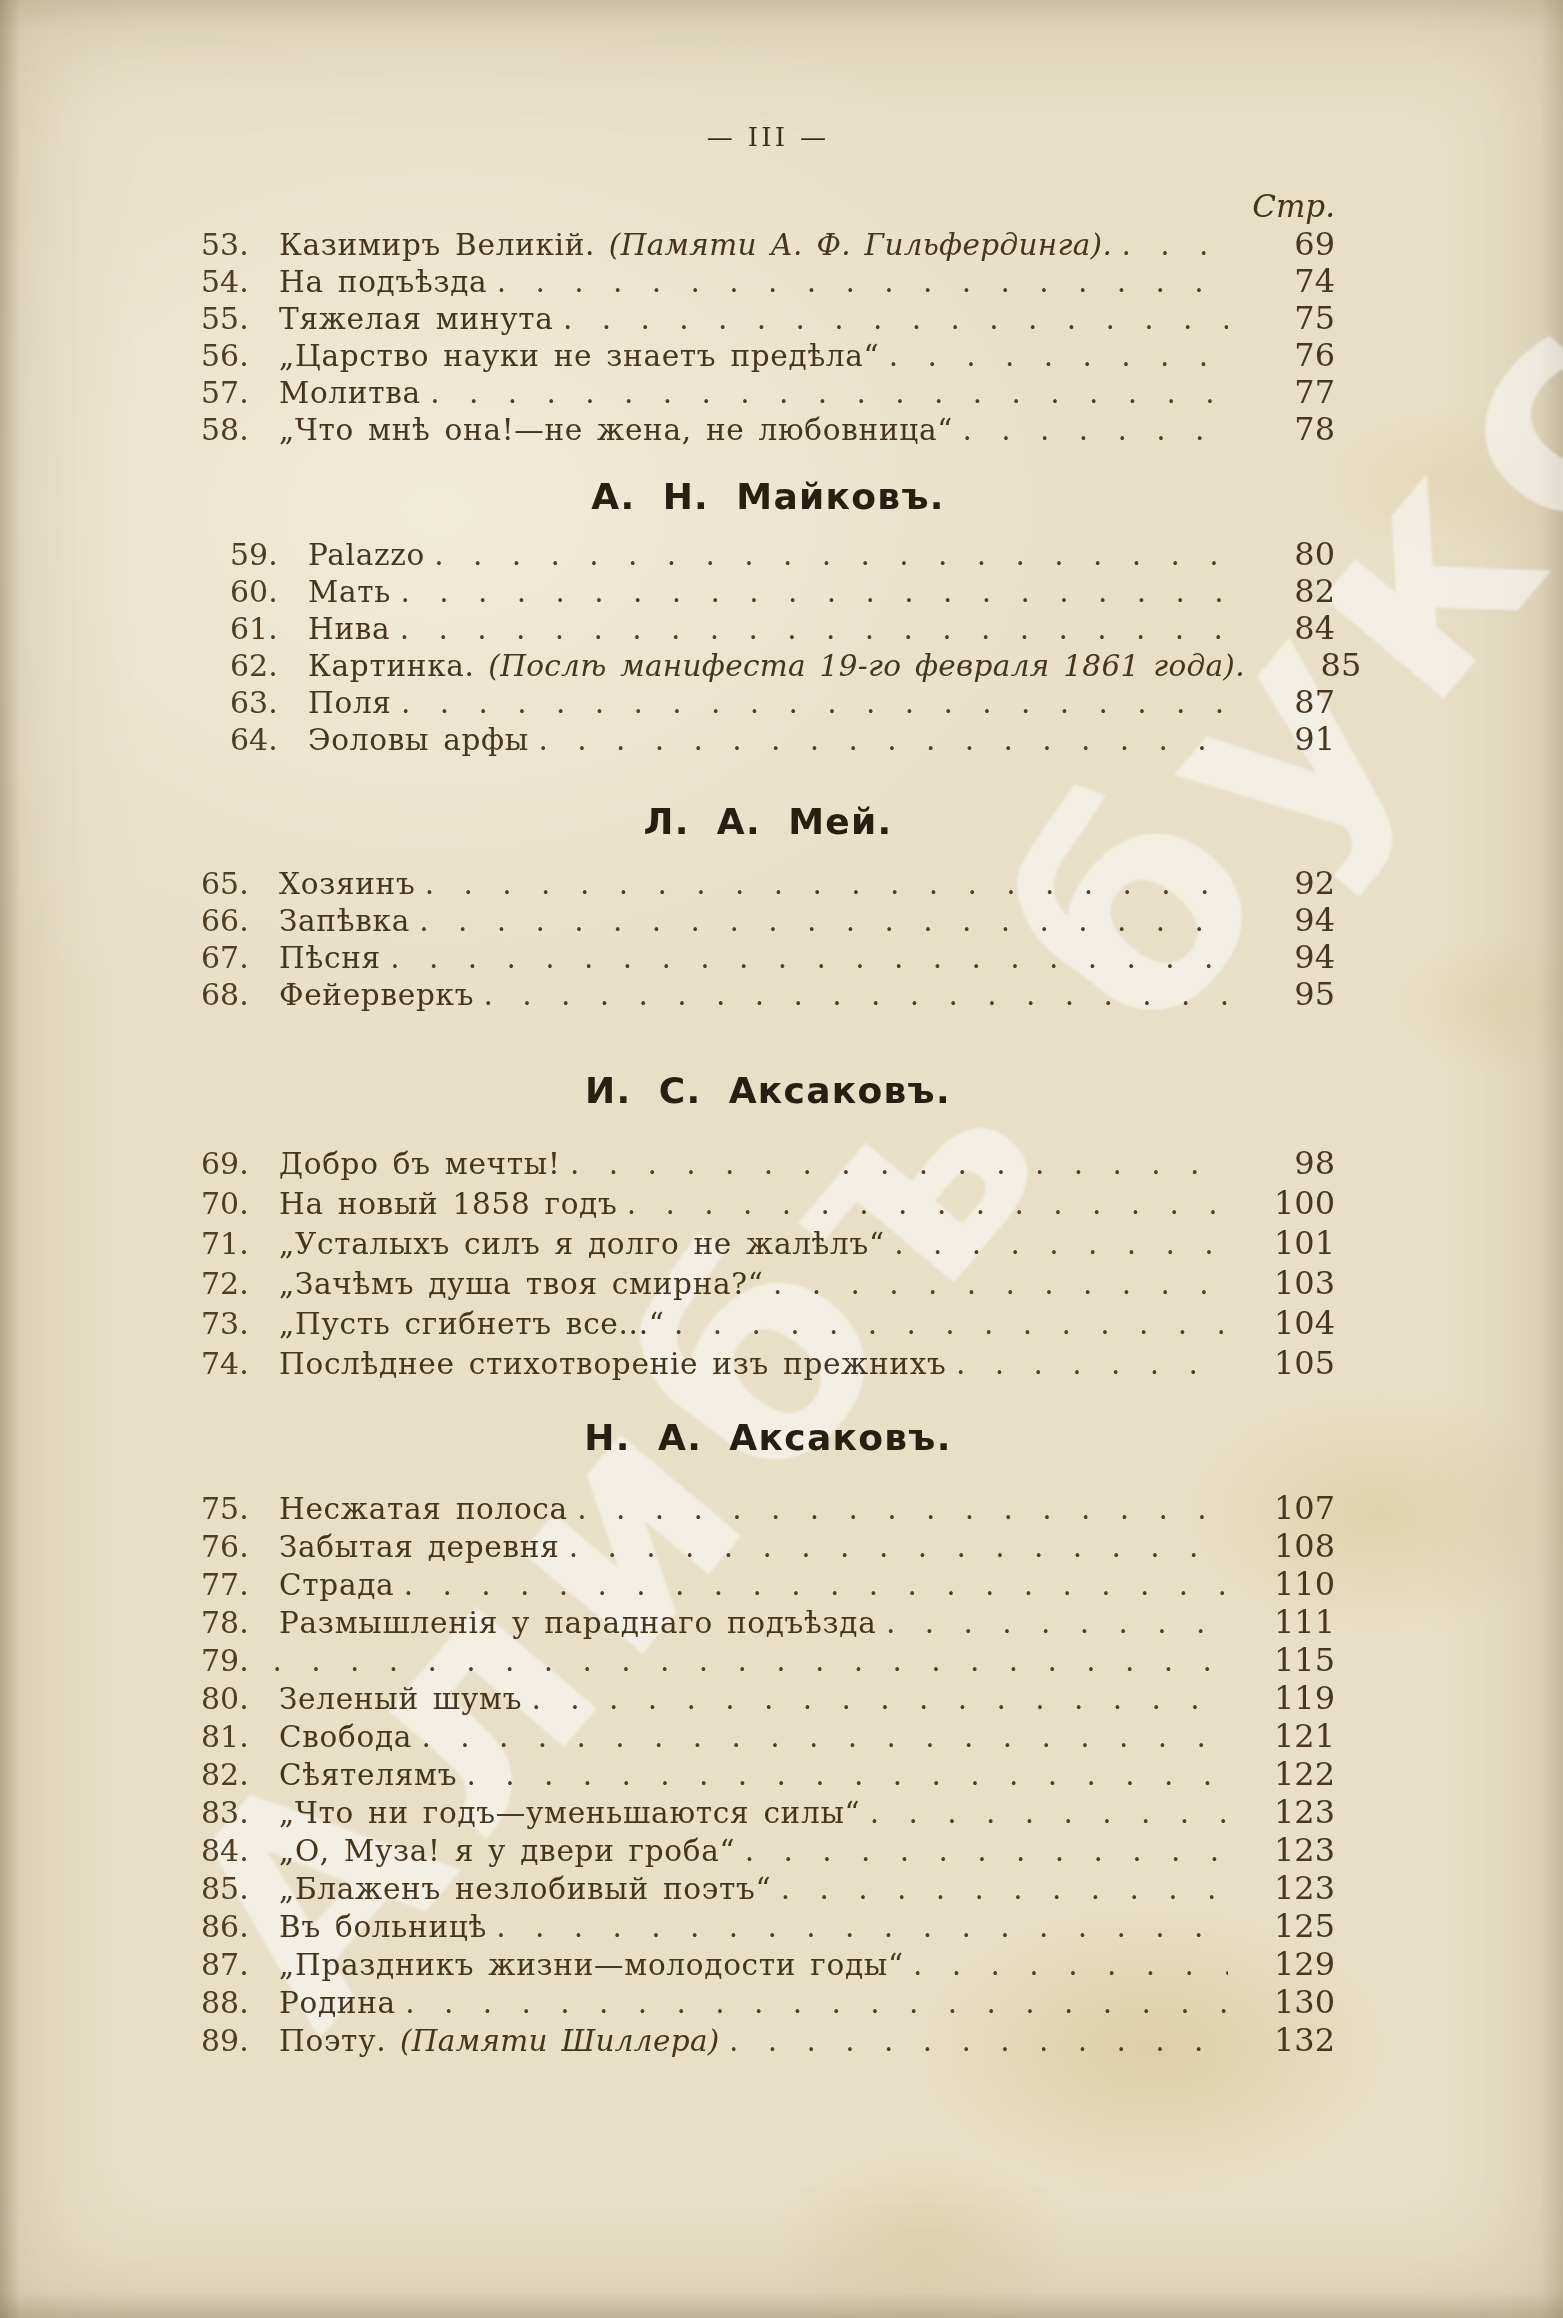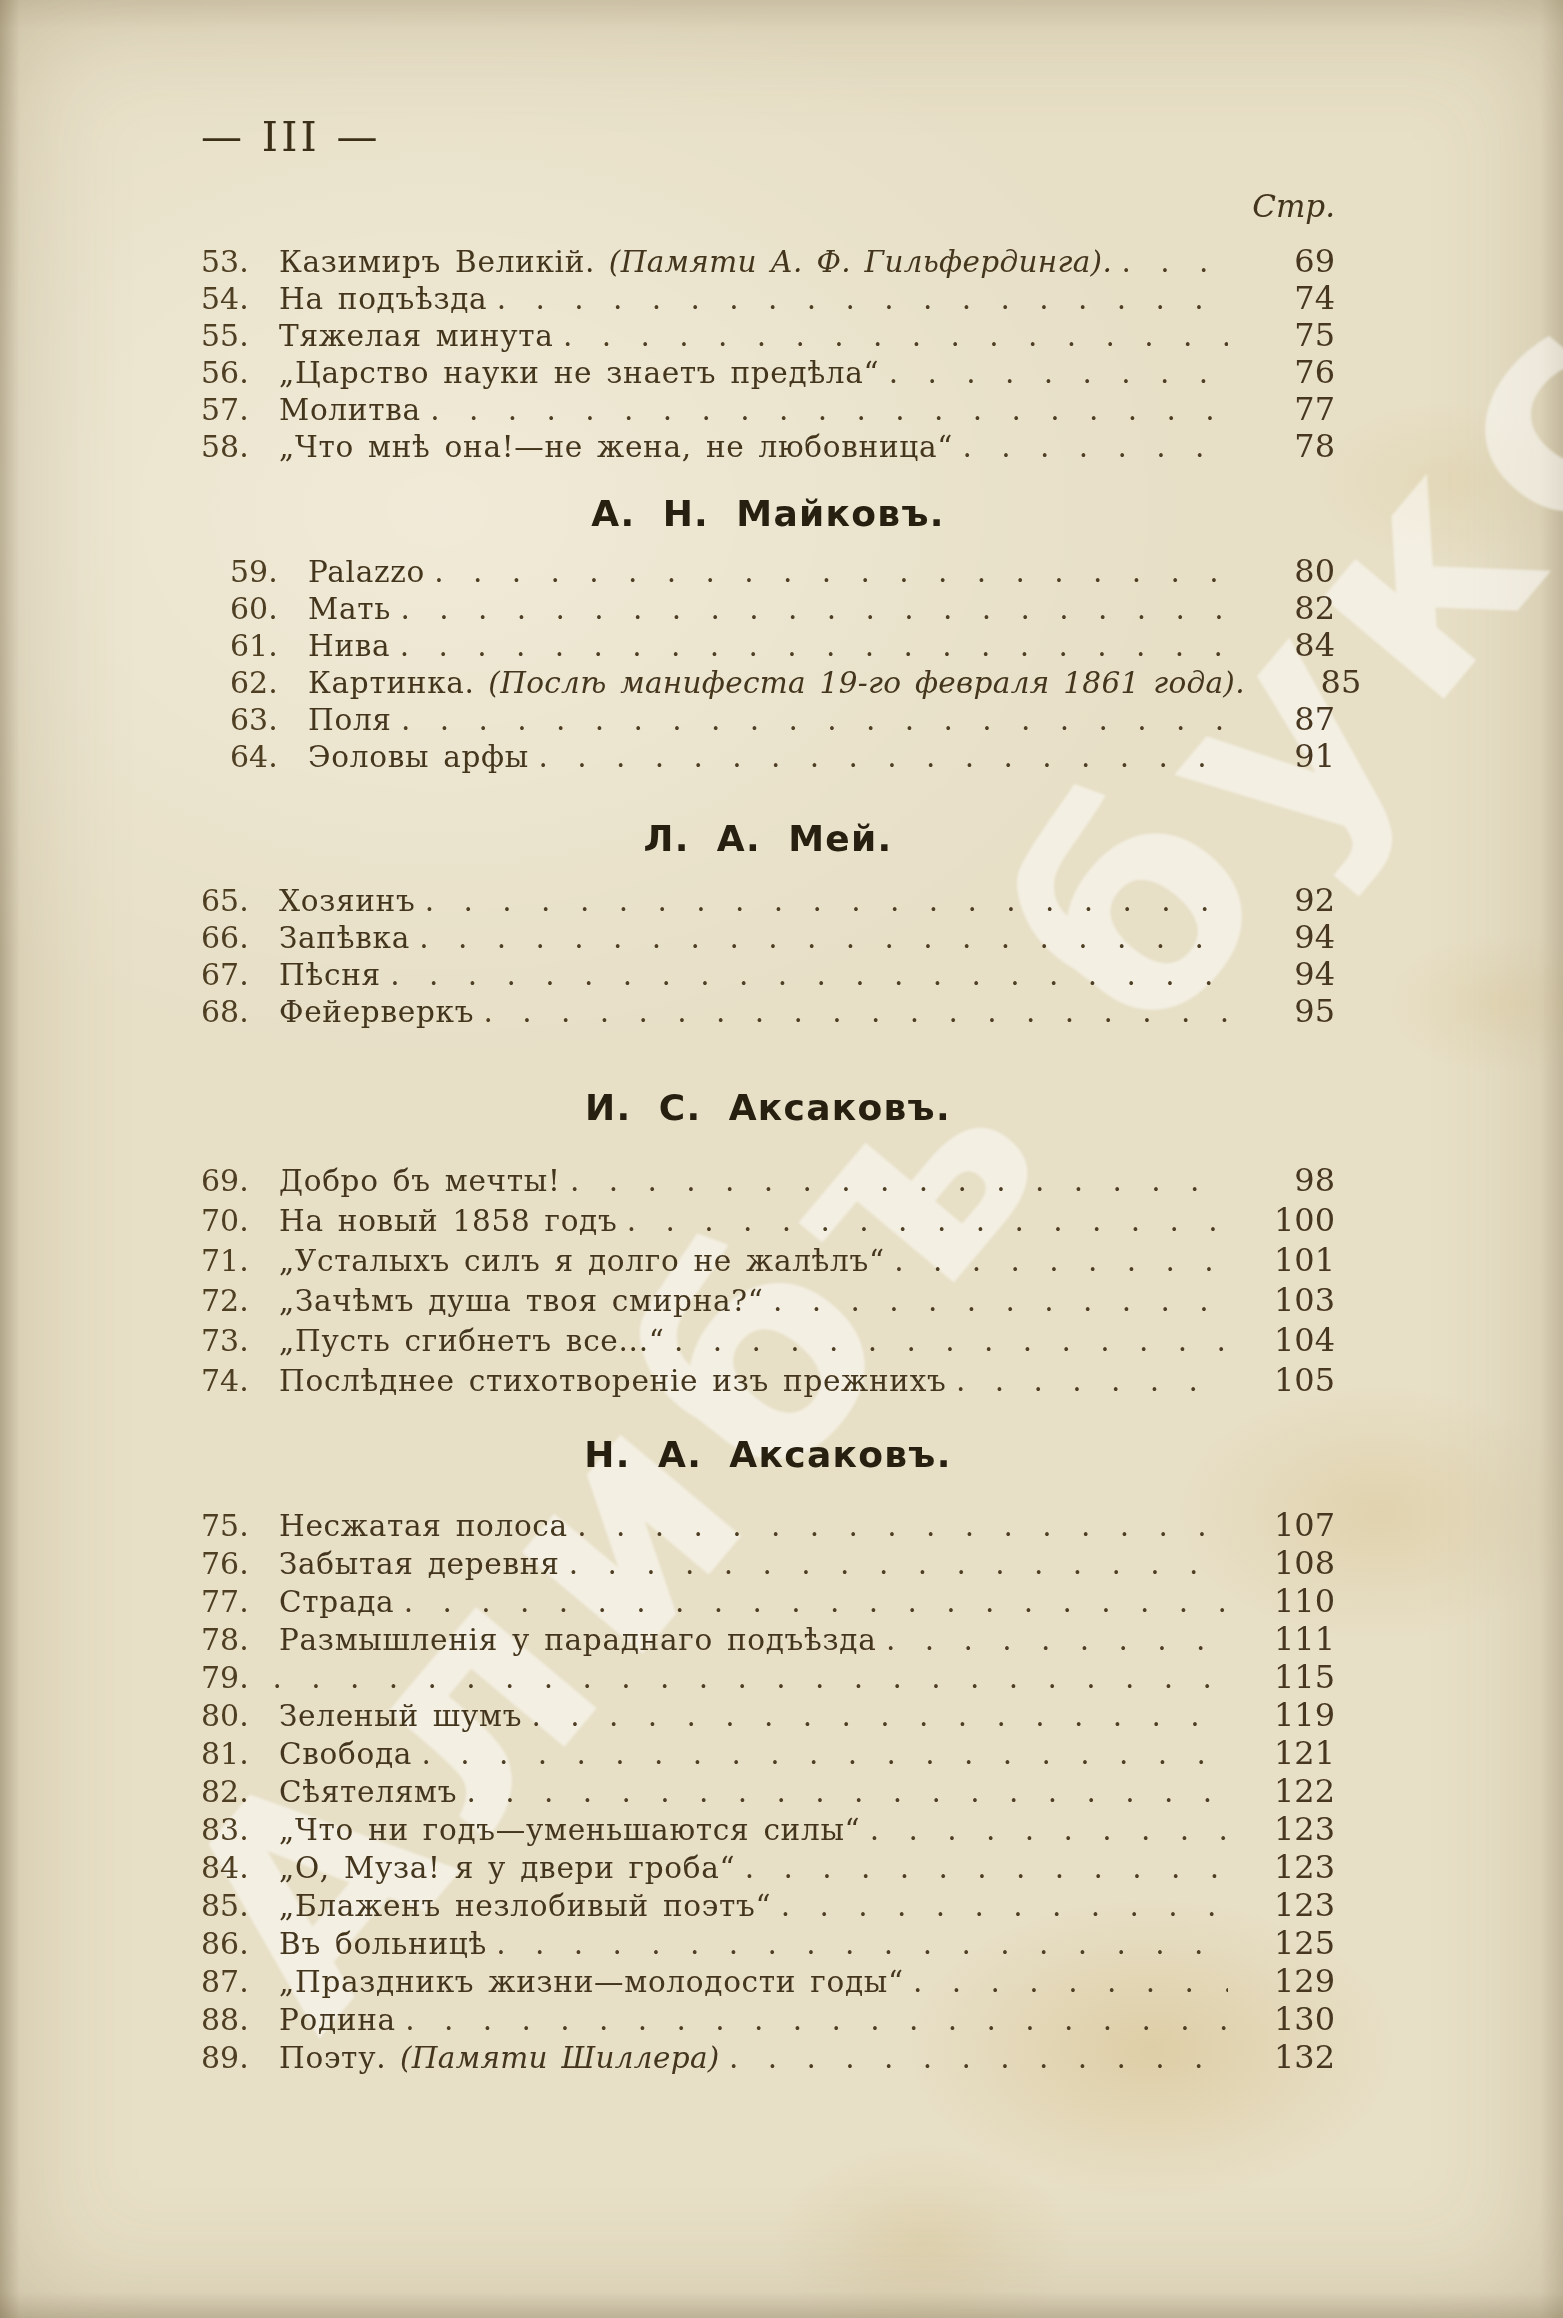--- a/index.html
+++ b/index.html
@@ -39,22 +39,23 @@
     z-index:1;
   }
   .content{
     position:relative;
     z-index:2;
     padding:0 228px 0 201px;
   }
   .roman{
     margin-top:119px;
     height:36px;line-height:36px;
-    font-size:41px;
+    font-size:26px;
     letter-spacing:3.3px;
+    text-align:center;
     color:#3c2f18;
   }
   .str-header{
     margin-top:33px;
     height:37px;line-height:37px;
     font-size:31px;
     font-style:italic;
     text-align:right;
     color:#43341c;
   }
@@ -80,21 +81,21 @@
   .dots{
     flex:1 1 0;
     overflow:hidden;
     margin-left:9.4px;
     font-size:29.5px;
     letter-spacing:10px;
     color:#4f3f24;
   }
   .pg{flex:0 0 auto;width:107px;text-align:right;font-size:32px;color:#473721;}
   
-  .s1{margin-top:18px;}
+  .s1{margin-top:1px;}
   .s1 .row{height:37px;line-height:37px;}
   .s2{margin-top:27px;}
   .s2 .entries{margin-top:17.4px;margin-left:29px;}
   .s2 .row{height:37px;line-height:37px;}
   .s3{margin-top:42px;}
   .s3 .entries{margin-top:21px;}
   .s3 .row{height:37px;line-height:37px;}
   .s4{margin-top:56px;}
   .s4 .entries{margin-top:29.5px;}
   .s4 .row{height:40px;line-height:40px;}

